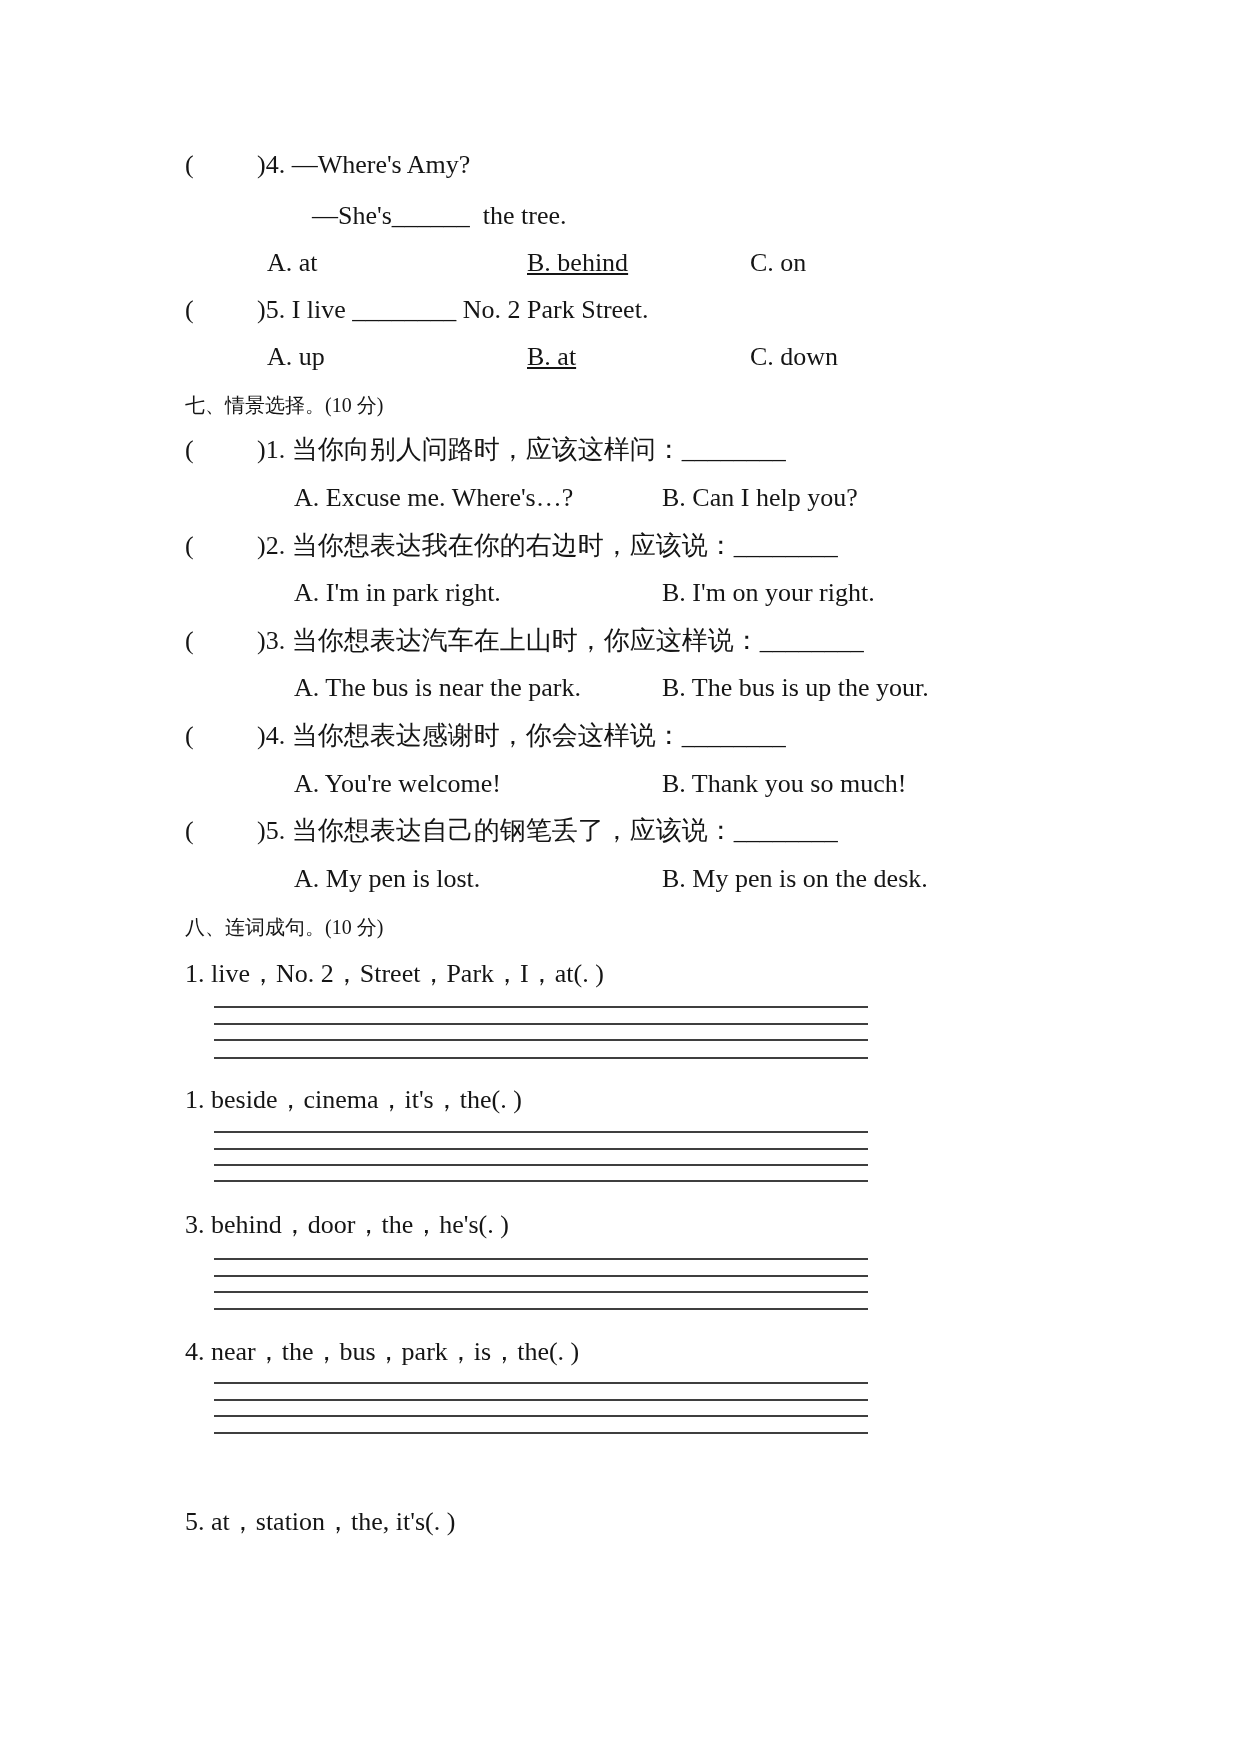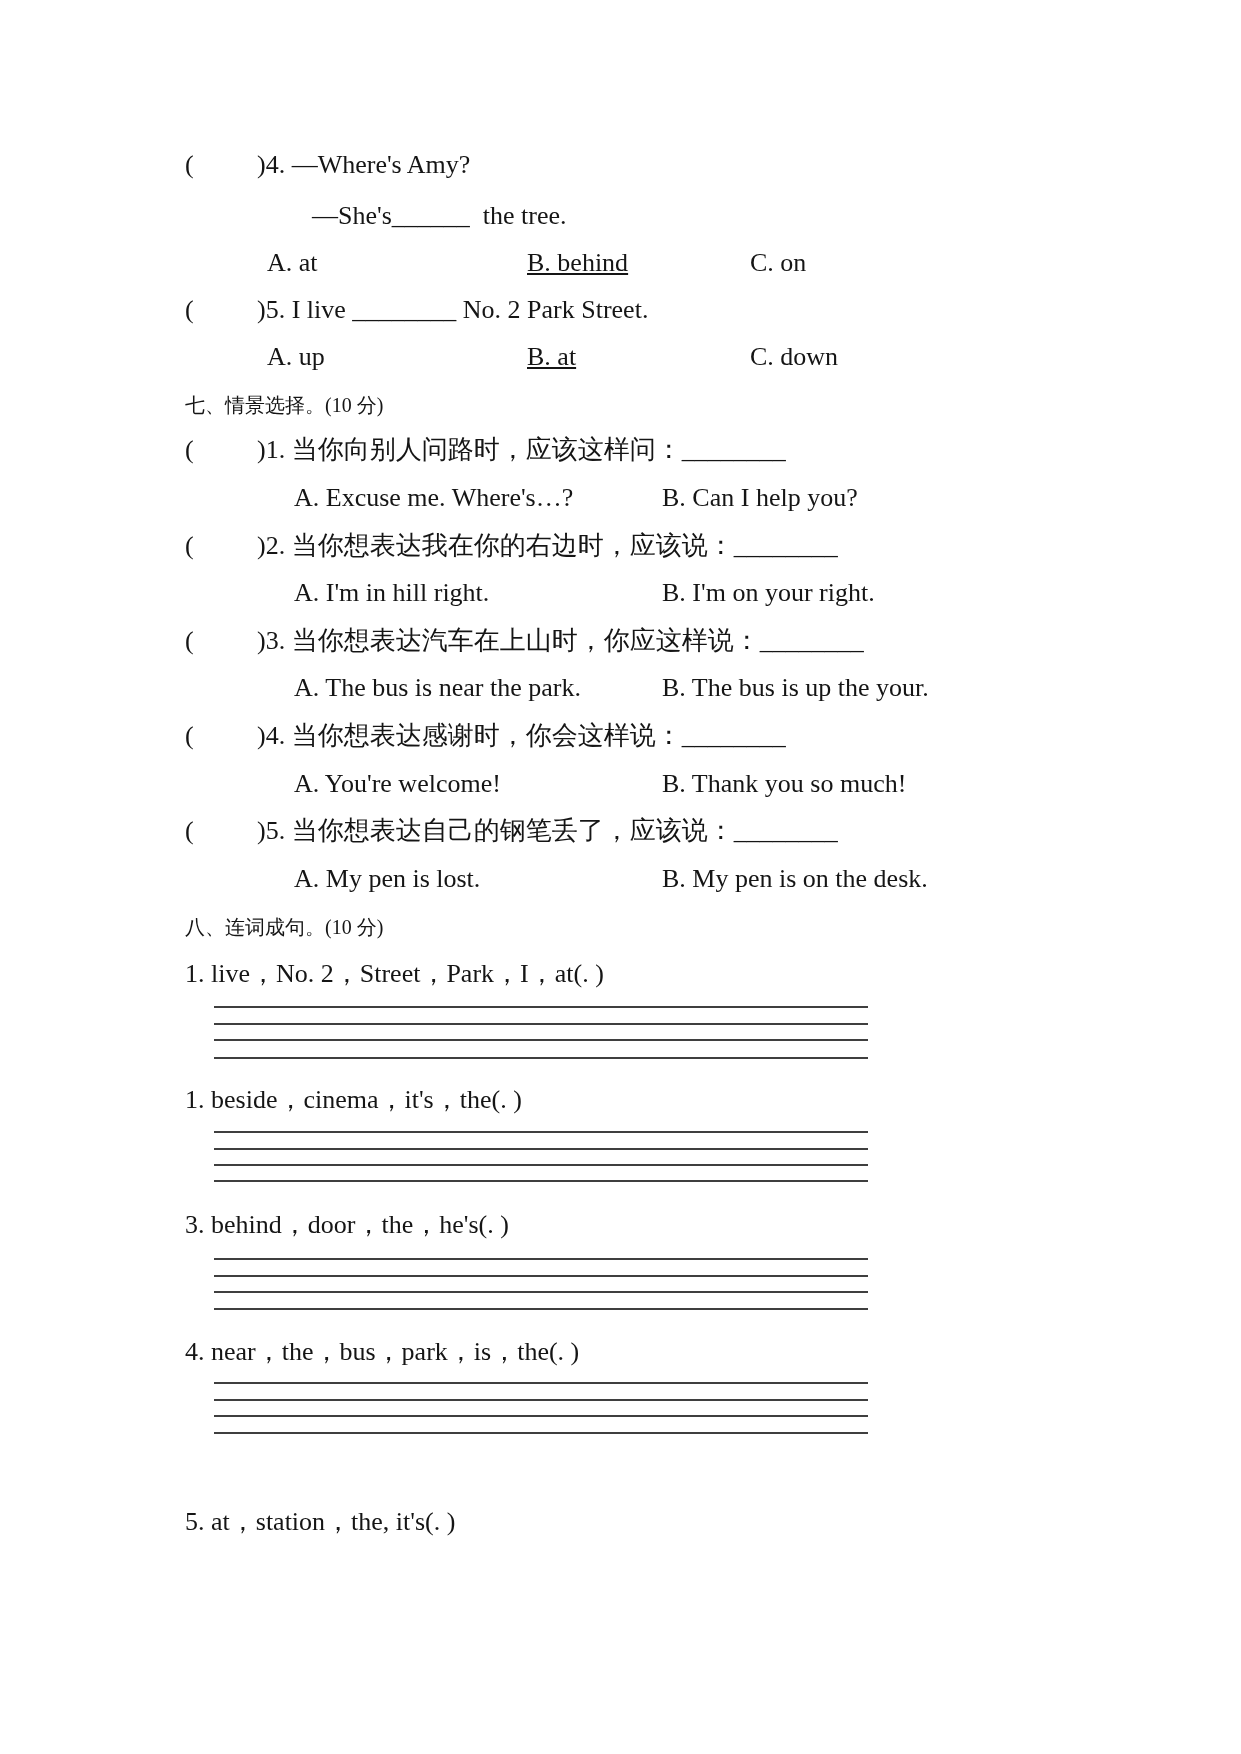--- a/index.html
+++ b/index.html
@@ -89,21 +89,21 @@
   <div class="row" style="top:478px">
     <span class="px278">A. Excuse me. Where's…?</span>
     <span class="px662">B. Can I help you?</span>
   </div>
 
   <div class="row" style="top:526px">
     <span class="px185">(</span>
     <span class="px246">)2. 当你想表达我在你的右边时，应该说：________</span>
   </div>
   <div class="row" style="top:573px">
-    <span class="px278">A. I'm in hill right.</span>
+    <span class="px278">A. I'm in park right.</span>
     <span class="px662">B. I'm on your right.</span>
   </div>
 
   <div class="row" style="top:621px">
     <span class="px185">(</span>
     <span class="px246">)3. 当你想表达汽车在上山时，你应这样说：________</span>
   </div>
   <div class="row" style="top:668px">
     <span class="px278">A. The bus is near the park.</span>
     <span class="px662">B. The bus is up the your.</span>

